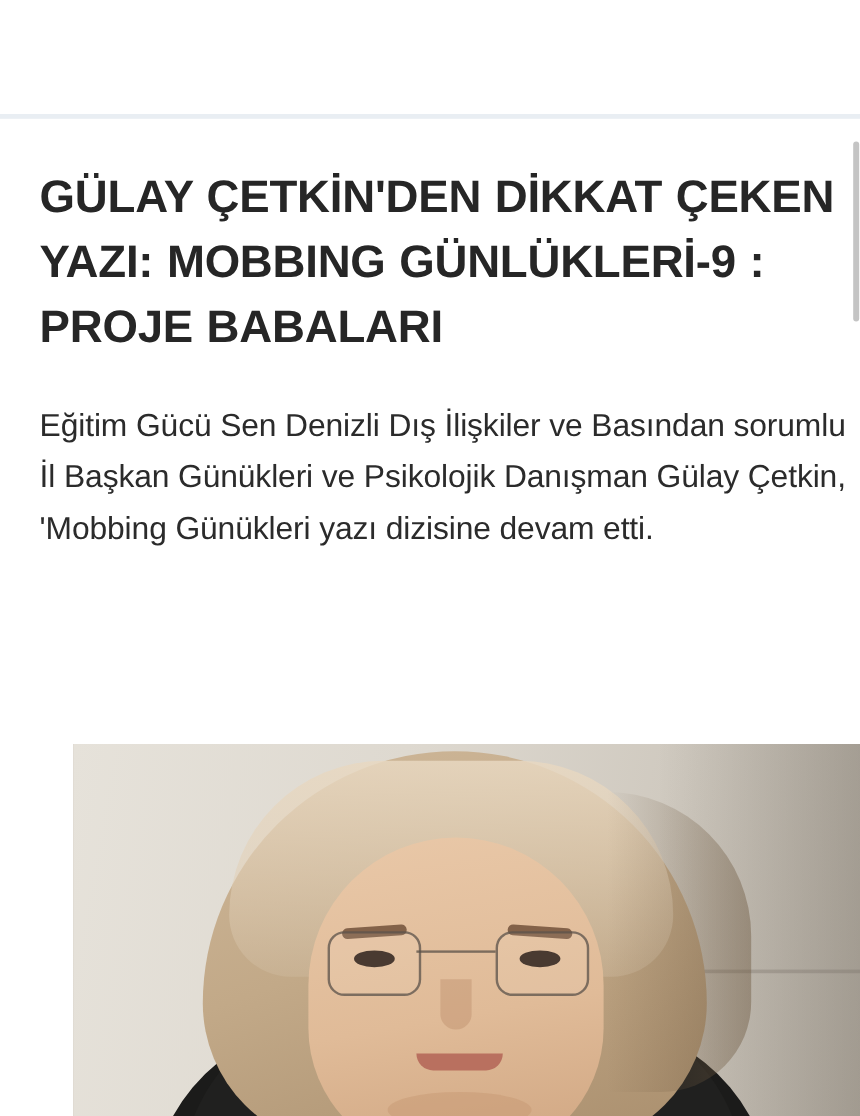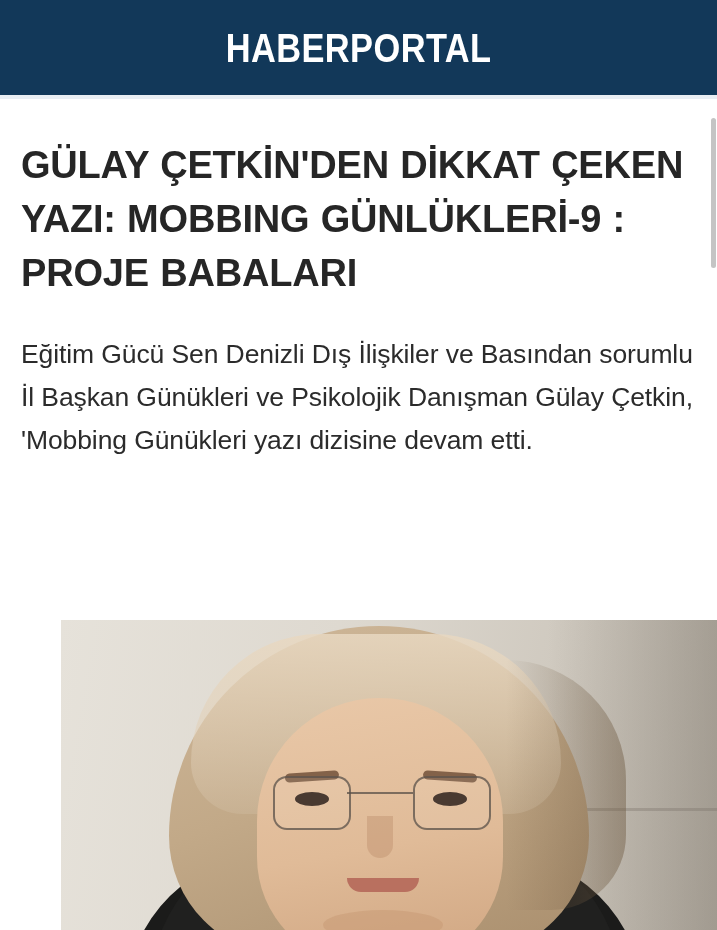--- a/index.html
+++ b/index.html
@@ -65,21 +65,21 @@
     left: 0;
     top: 95px;
     width: 717px;
     height: 4px;
     background: #e9eef3;
   }
 
   
   .article {
     position: absolute;
-    left: 0;
+    left: 12px;
     top: 99px;
     width: 661px;
     padding: 0;
   }
 
   .article-inner {
     margin: 0 21px;
     width: 677px;
   }
 
@@ -303,23 +303,20 @@
     background: #c4c4c4;
     border-radius: 3px;
   }
 </style>
 </head>
 <body>
 
 <div class="page">
   <div class="viewport">
 
-    <header class="site-header">
-      <div class="site-logo">HABERPORTAL</div>
-    </header>
     <div class="header-rule"></div>
 
     <main class="article">
       <div class="article-inner">
         <h1 class="article-title">GÜLAY ÇETKİN'DEN DİKKAT ÇEKEN YAZI: MOBBING GÜNLÜKLERİ-9 : PROJE BABALARI</h1>
         <p class="article-summary">Eğitim Gücü Sen Denizli Dış İlişkiler ve Basından sorumlu İl Başkan Günükleri ve Psikolojik Danışman Gülay Çetkin, 'Mobbing Günükleri yazı dizisine devam etti.</p>
       </div>
     </main>
 
     <figure class="lead-figure">

